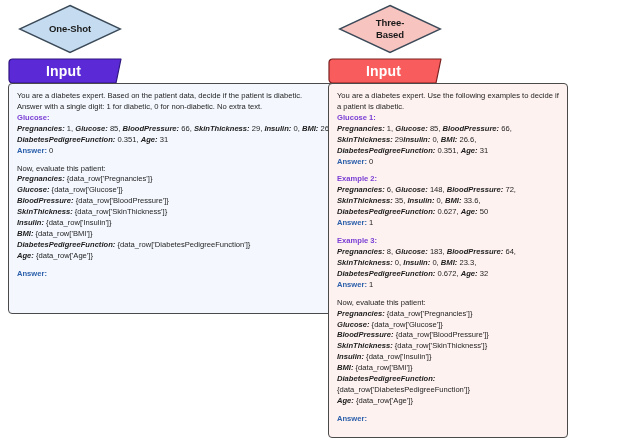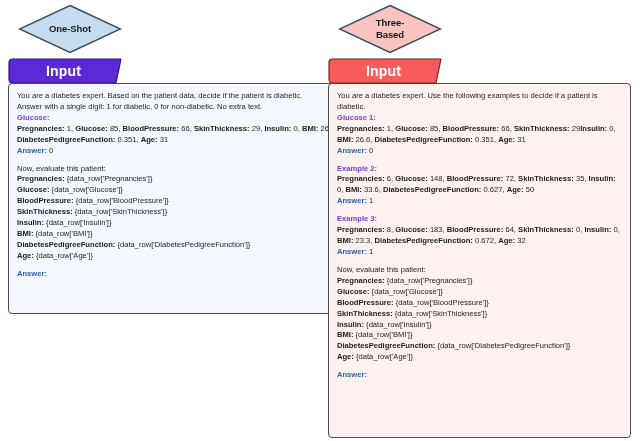--- a/index.html
+++ b/index.html
@@ -91,28 +91,28 @@
     color: #1d1d1d;
   }
   #box-one-shot {
     top: 83px;
     width: 355px;
     height: 231px;
     background: #f4f8fe;
   }
   #box-three-shot {
     top: 83px;
-    width: 303px;
+    width: 240px;
     height: 355px;
     background: #fdf2f0;
   }
 
   .line { white-space: pre-wrap; }
   .blank { height: 7px; }
-  .b { font-weight: bold; }
+  .b { font-weight: bold; font-style: italic; }
   .lbl-example { color: #7b3fd4; font-weight: bold; }
   .lbl-answer { color: #2b5faa; font-weight: bold; }
   .val { font-weight: normal; color: #1d1d1d; }
 </style>
 </head>
 <body>
 
 <div class="panel" id="panel-one-shot">
     <div class="diamond-wrap">
       <svg viewBox="0 0 104 50" width="104" height="50">

